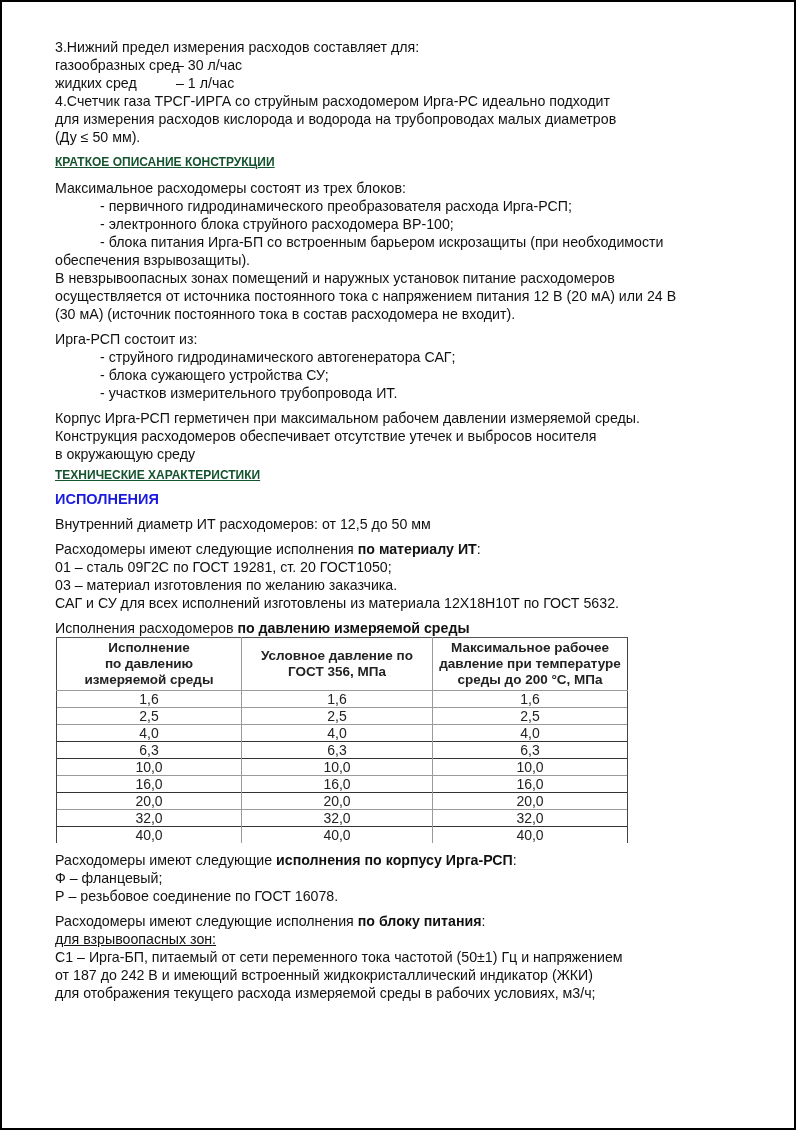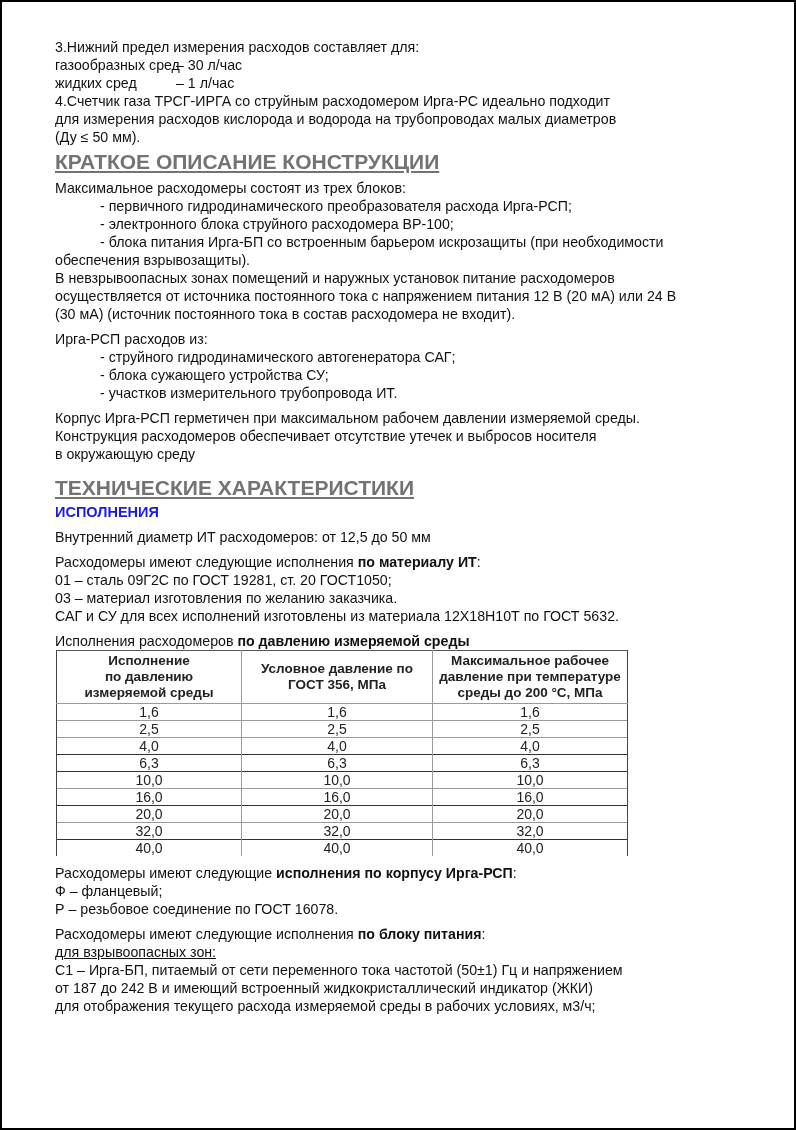--- a/index.html
+++ b/index.html
@@ -31,23 +31,23 @@
       font-family: "Liberation Sans", sans-serif;
       font-size: 14.2px;
       color: #111111;
       line-height: 18px;
     }
     .line { white-space: nowrap; }
     .indent { padding-left: 45px; }
     .gap { height: 7px; }
     .h1 {
       font-family: "Liberation Sans", sans-serif;
-      font-size: 21px;
+      font-size: 12px;
       font-weight: bold;
-      color: #737373;
+      color: #14532d;
       text-decoration: underline;
       line-height: 22px;
       margin-top: 4px;
       margin-bottom: 6px;
     }
     .h2 {
       font-family: "Liberation Sans", sans-serif;
       font-size: 14.5px;
       font-weight: bold;
       color: #1a1ae0;
@@ -115,31 +115,31 @@
     <div class="line">Максимальное расходомеры состоят из трех блоков:</div>
     <div class="line indent">- первичного гидродинамического преобразователя расхода Ирга-РСП;</div>
     <div class="line indent">- электронного блока струйного расходомера ВР-100;</div>
     <div class="line indent">- блока питания Ирга-БП со встроенным барьером искрозащиты (при необходимости</div>
     <div class="line">обеспечения взрывозащиты).</div>
     <div class="line">В невзрывоопасных зонах помещений и наружных установок питание расходомеров</div>
     <div class="line">осуществляется от источника постоянного тока с напряжением питания 12 В (20 мА) или 24 В</div>
     <div class="line">(30 мА) (источник постоянного тока в состав расходомера не входит).</div>
 
     <div class="gap"></div>
-    <div class="line">Ирга-РСП расходов из:</div>
+    <div class="line">Ирга-РСП состоит из:</div>
     <div class="line indent">- струйного гидродинамического автогенератора САГ;</div>
     <div class="line indent">- блока сужающего устройства СУ;</div>
     <div class="line indent">- участков измерительного трубопровода ИТ.</div>
 
     <div class="gap"></div>
     <div class="line">Корпус Ирга-РСП герметичен при максимальном рабочем давлении измеряемой среды.</div>
     <div class="line">Конструкция расходомеров обеспечивает отсутствие утечек и выбросов носителя</div>
     <div class="line">в окружающую среду</div>
 
-    <div class="h1" style="margin-top:14px;margin-bottom:3px;">ТЕХНИЧЕСКИЕ ХАРАКТЕРИСТИКИ</div>
+    <div class="h1" style="margin-top:1px;margin-bottom:3px;">ТЕХНИЧЕСКИЕ ХАРАКТЕРИСТИКИ</div>
     <div class="h2" style="margin-top:0;">ИСПОЛНЕНИЯ</div>
 
     <div class="line">Внутренний диаметр ИТ расходомеров: от 12,5 до 50 мм</div>
 
     <div class="gap"></div>
     <div class="line">
       <span>Расходомеры имеют следующие исполнения </span><b>по материалу ИТ</b><span>:</span>
     </div>
     <div class="line">01 – сталь 09Г2С по ГОСТ 19281, ст. 20 ГОСТ1050;</div>
     <div class="line">03 – материал изготовления по желанию заказчика.</div>

